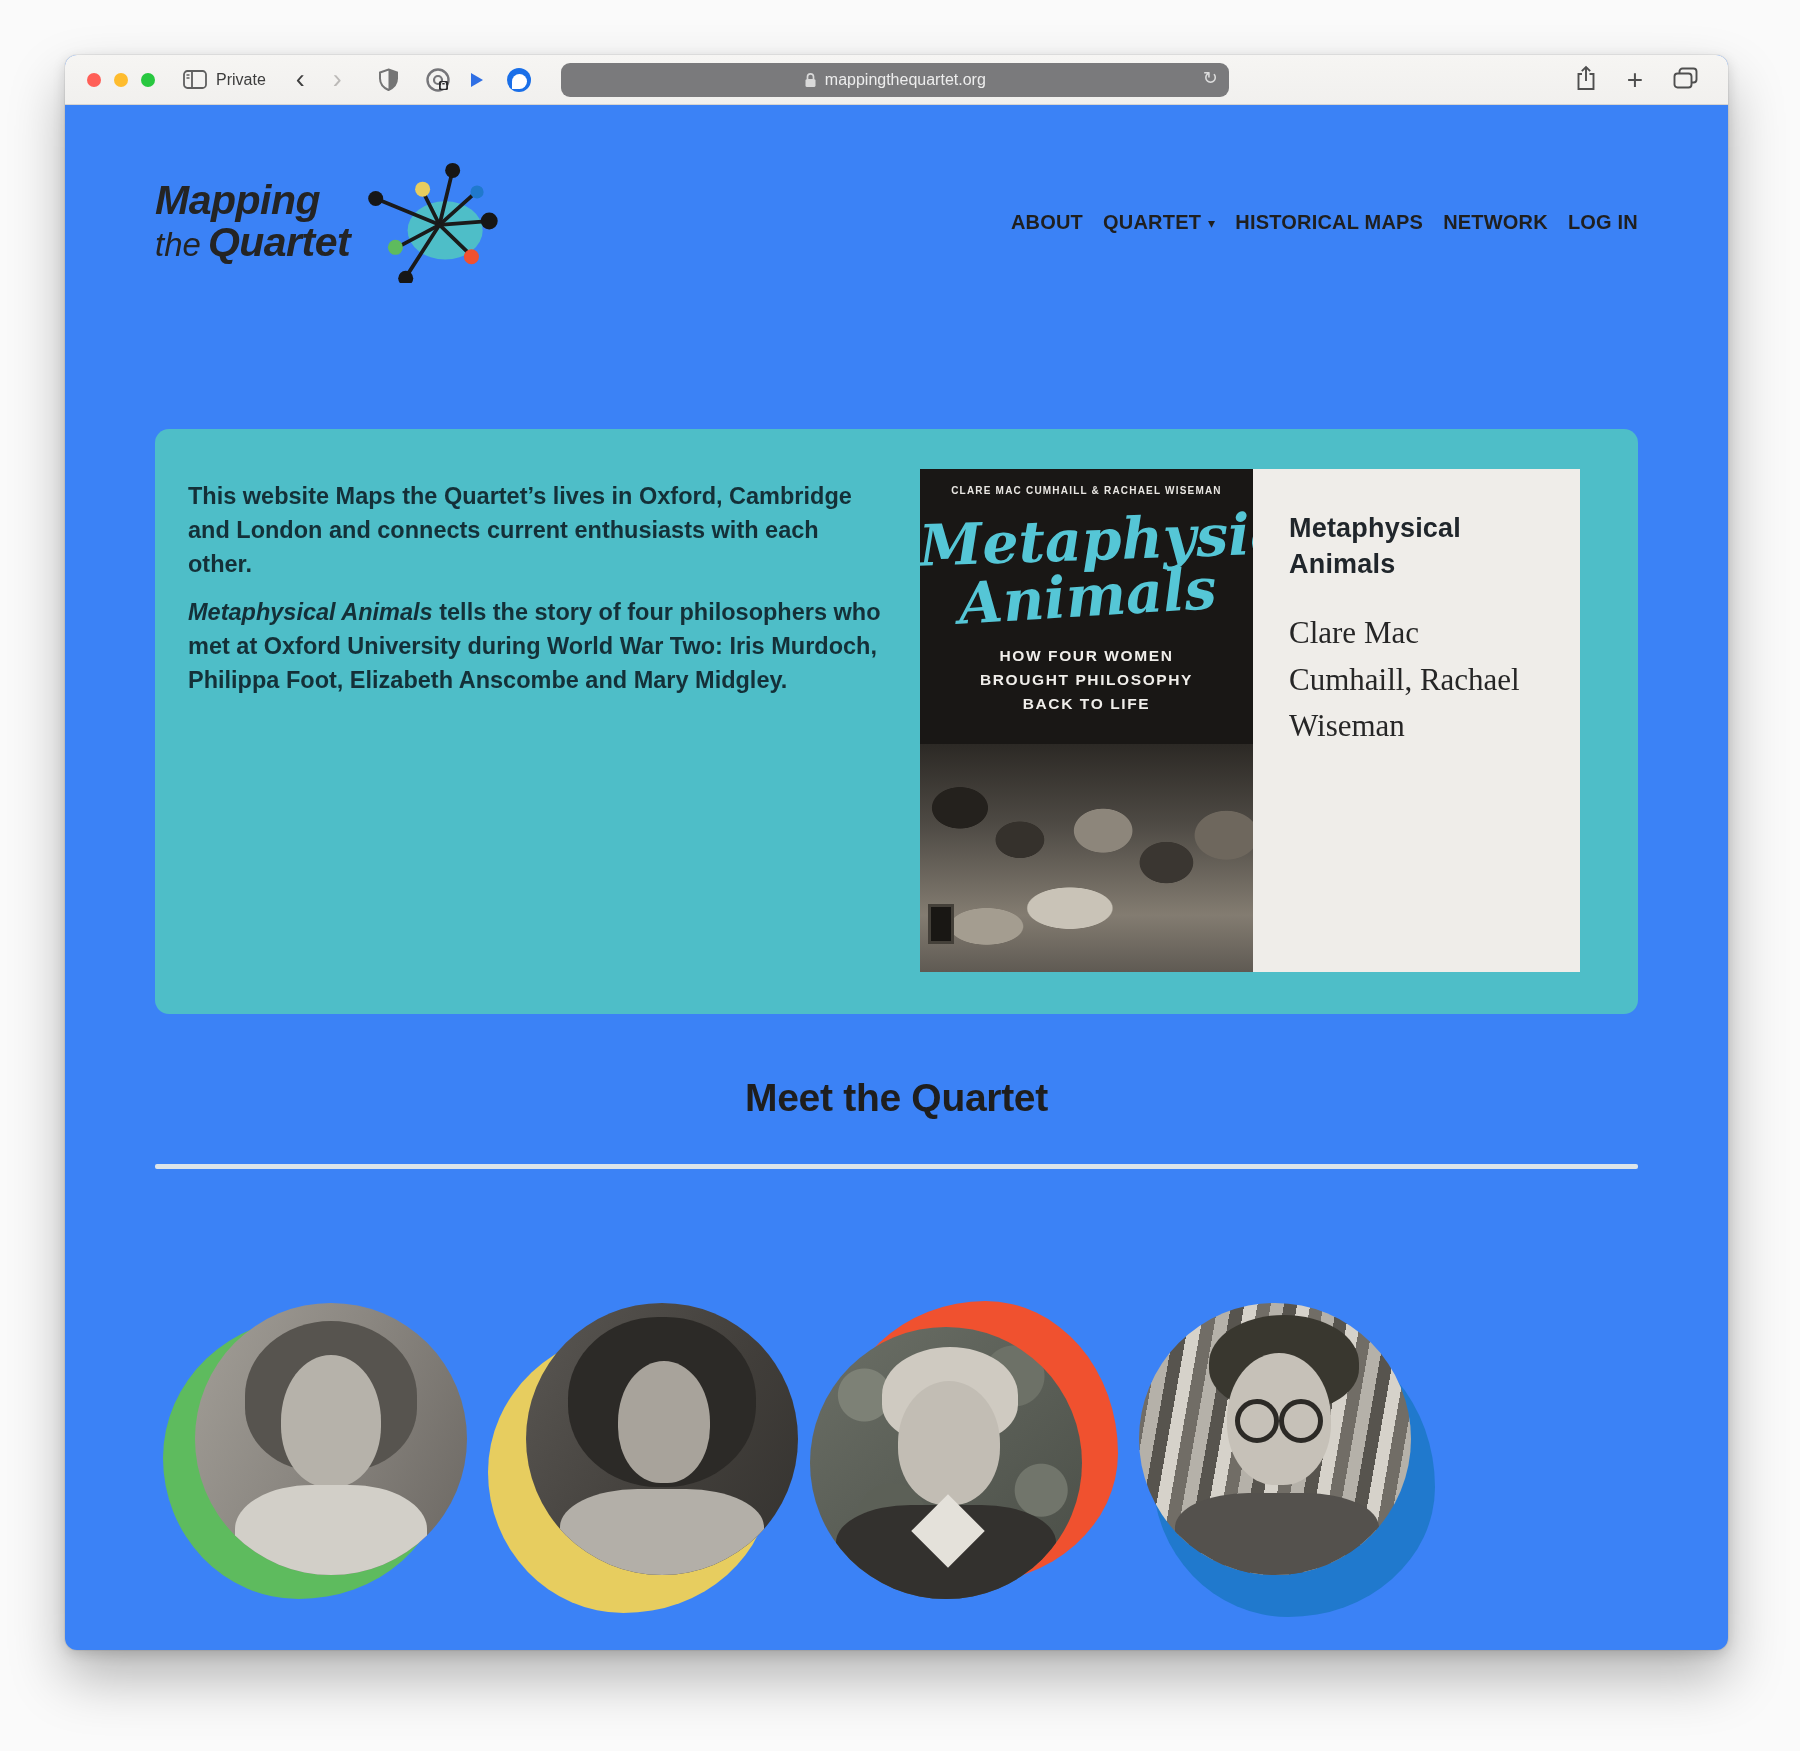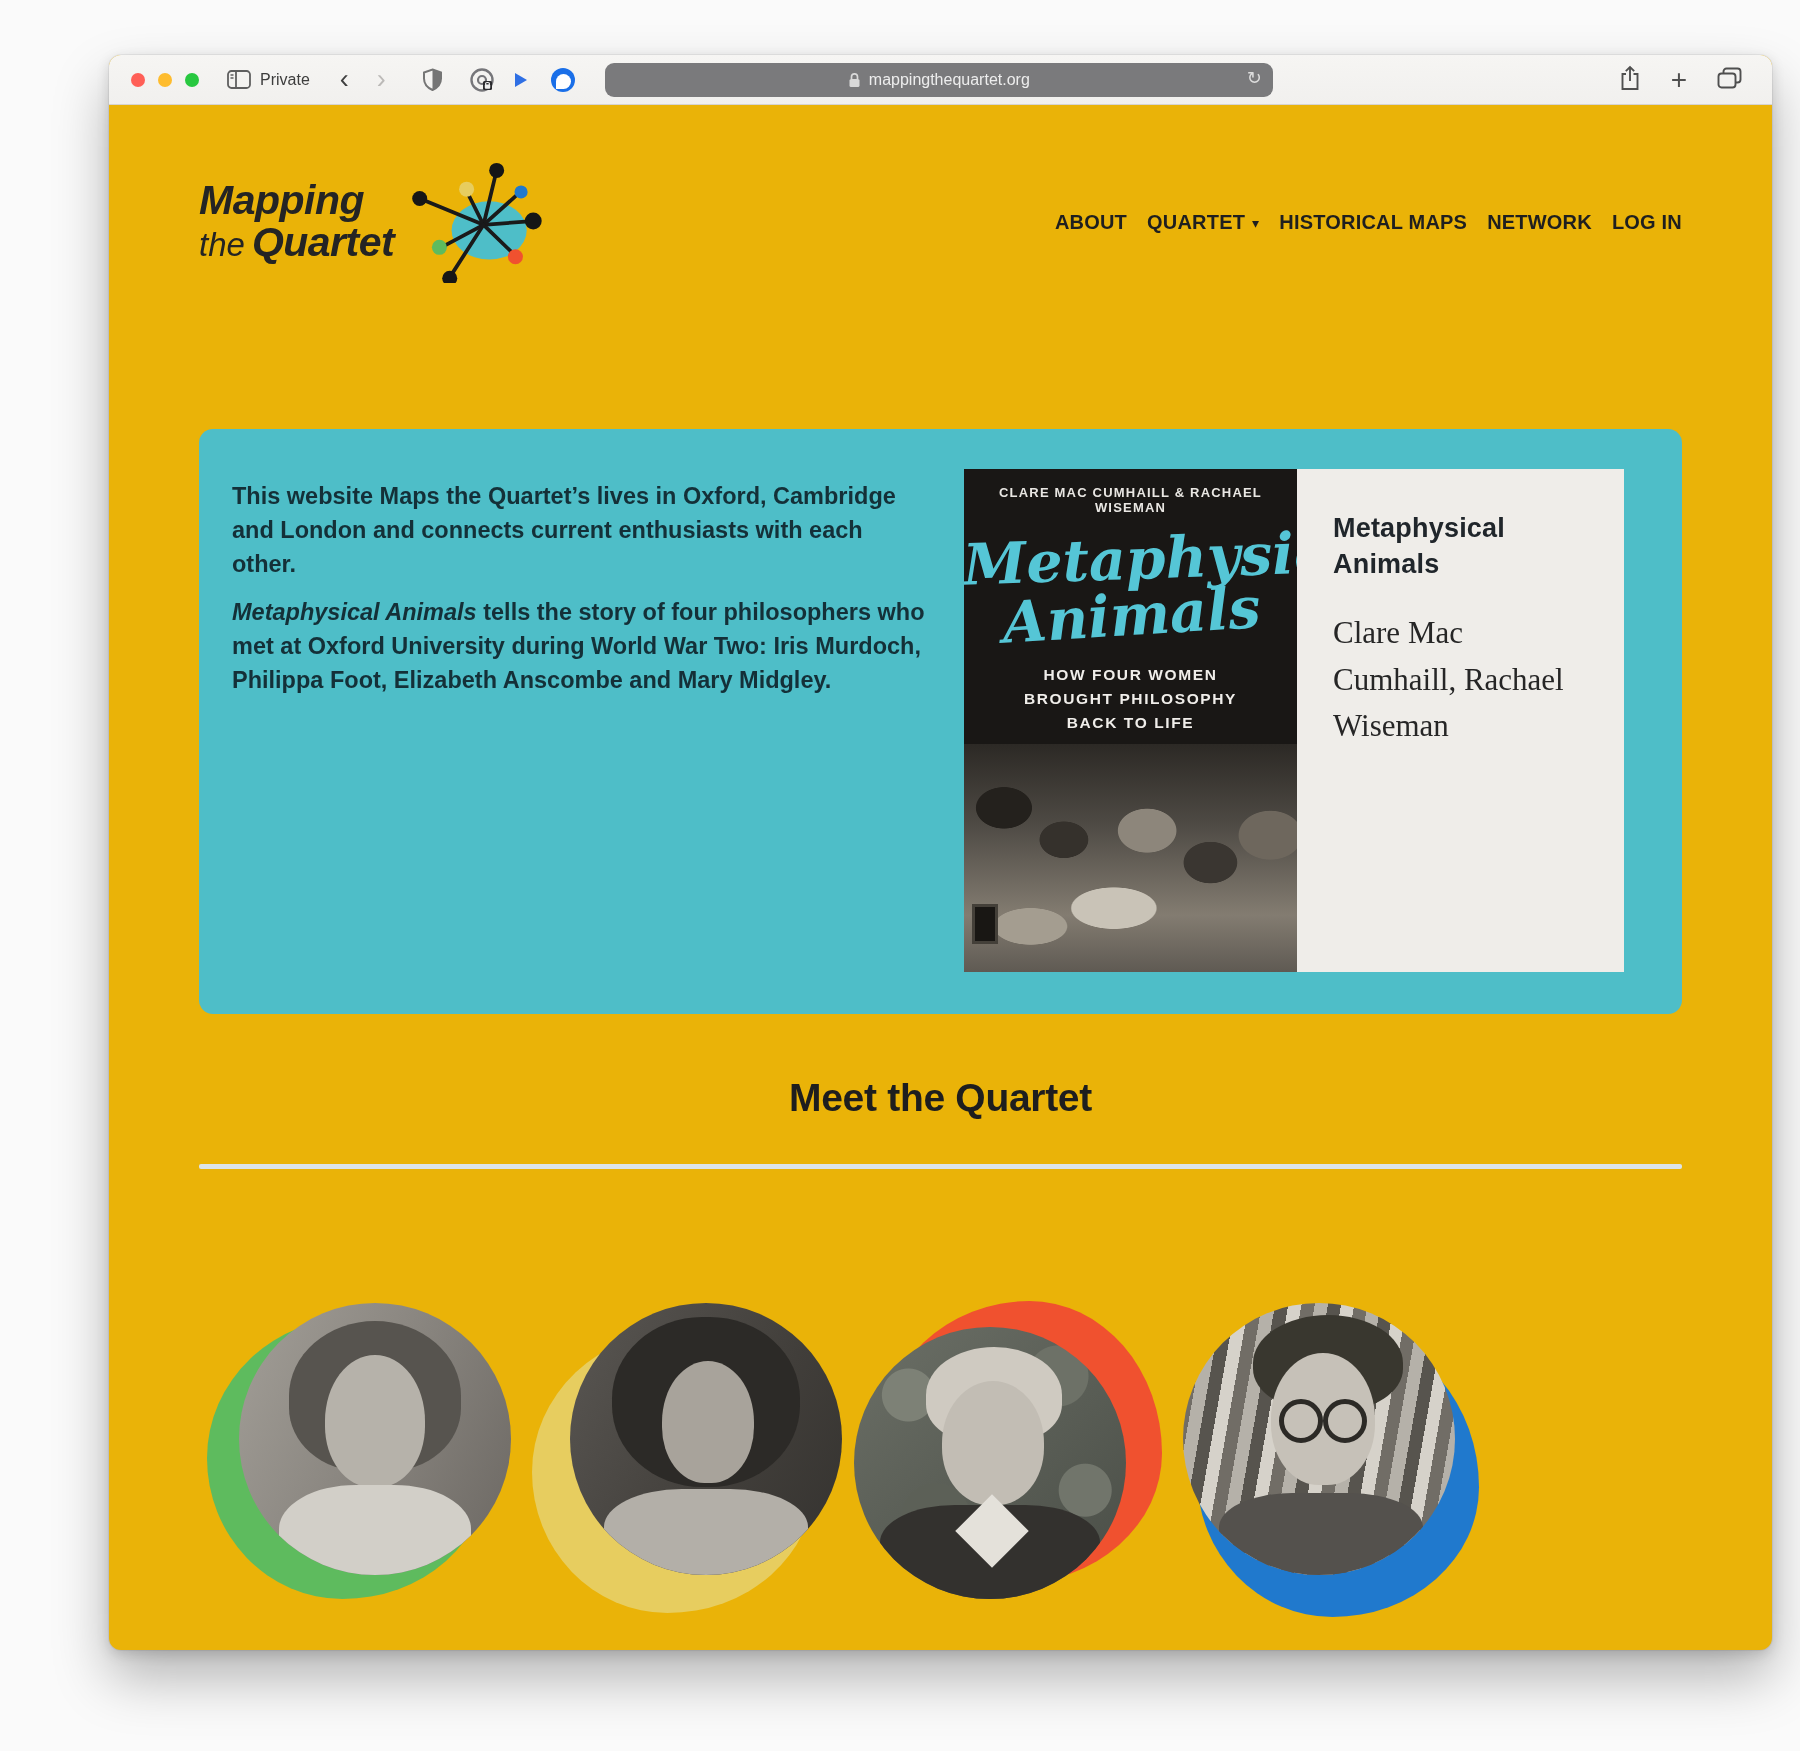--- a/index.html
+++ b/index.html
@@ -5,23 +5,22 @@
   * { margin:0; padding:0; box-sizing:border-box; }
   html,body { width:1800px; height:1751px; }
   body {
     background:#fafafa;
     font-family:"Liberation Sans","DejaVu Sans",sans-serif;
     overflow:hidden;
   }
   
   .window {
     position:absolute; left:65px; top:55px; width:1663px; height:1595px;
-    border-radius:12px; overflow:hidden; background:#eab308;
+    border-radius:12px; overflow:hidden; background:#3b82f6;
     box-shadow:0 28px 55px rgba(0,0,0,.28), 0 4px 14px rgba(0,0,0,.14), 0 0 0 1px rgba(0,0,0,.05);
-    margin-left:44px;
   }
   .toolbar {
     height:50px; background:linear-gradient(#f6f5f3,#f1f0ee);
     border-bottom:1px solid #d6d4d1;
     display:flex; align-items:center; padding:0 22px;
   }
   .traffic { display:flex; gap:13px; }
   .light { width:14px; height:14px; border-radius:50%; }
   .light.red { background:#ff5f57; }
   .light.yellow { background:#febc2e; }
@@ -58,21 +57,21 @@
   .caret { font-size:14px; position:relative; top:1px; }
 
   
   .hero-card { position:relative; width:1483px; height:585px; border-radius:14px; margin-top:112px; }
   .hero-text { position:absolute; left:33px; top:50px; width:700px; color:#143038; font-size:23.5px; font-weight:600; line-height:34px; }
   .hero-text p + p { margin-top:14px; }
   .cover {
     position:absolute; left:765px; top:40px; width:333px; height:503px;
     background:#191715; overflow:hidden; padding-top:16px;
   }
-  .cover-authors { text-align:center; color:#e9e7e3; font-size:13px; letter-spacing:1.2px; font-weight:700; }
+  .cover-authors { text-align:center; color:#e9e7e3; font-size:10px; letter-spacing:1.2px; font-weight:700; }
   .cover-title { text-align:center; margin-top:16px; font-family:"DejaVu Serif","Liberation Serif",serif; font-style:italic; font-weight:700; font-size:57px; line-height:.98; transform:rotate(-2deg); }
   .cover-title .t2 { display:block; transform:rotate(-1.5deg); }
   .cover-sub { text-align:center; margin-top:20px; color:#f0eeea; font-size:15.5px; font-weight:700; letter-spacing:1.6px; line-height:1.55; }
   .cover-photo {
     position:absolute; left:0; bottom:0; width:100%; height:228px;
     background:
       radial-gradient(ellipse 46px 34px at 12% 28%, #24211d 0 60%, transparent 62%),
       radial-gradient(ellipse 40px 30px at 30% 42%, #35312c 0 60%, transparent 62%),
       radial-gradient(ellipse 48px 36px at 55% 38%, #8d867b 0 60%, transparent 62%),
       radial-gradient(ellipse 44px 34px at 74% 52%, #3a3631 0 60%, transparent 62%),

